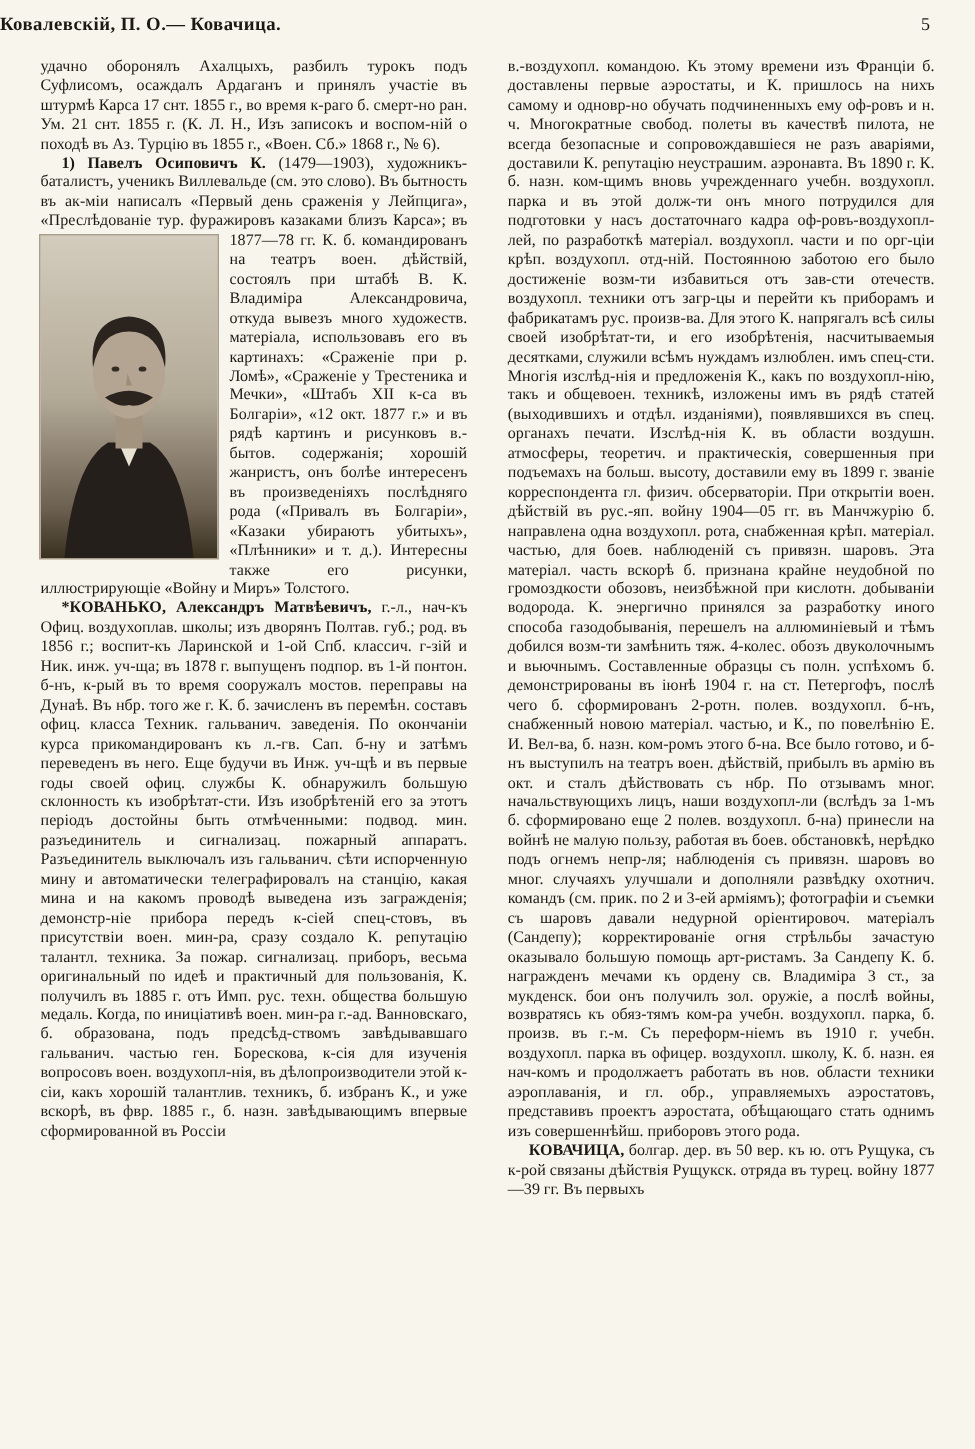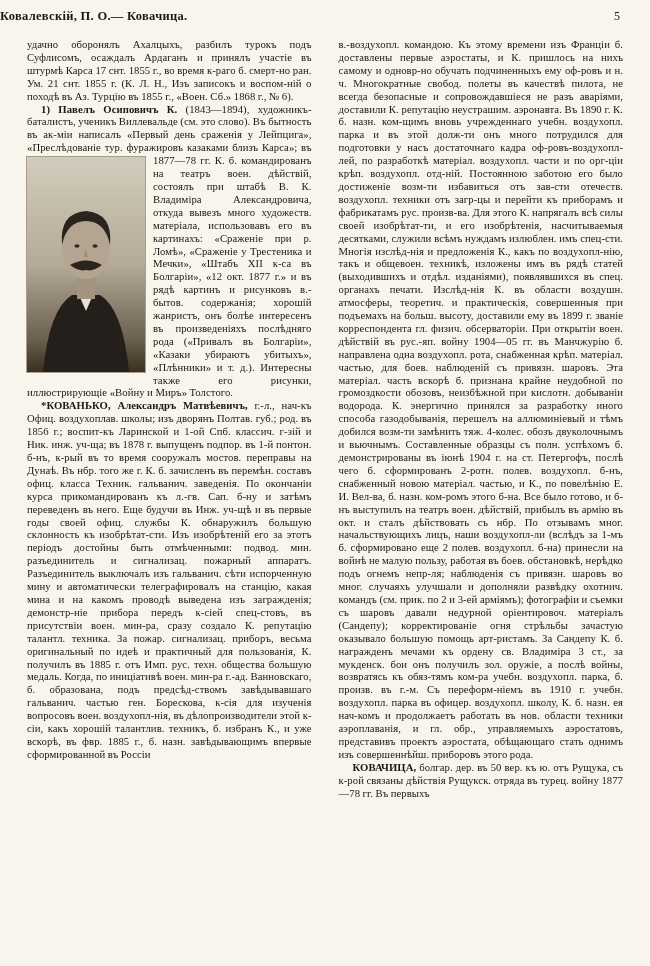--- a/index.html
+++ b/index.html
@@ -72,21 +72,21 @@
   <header class="page-header">
     <h1 class="running-title">Ковалевскій, П. О.— Ковачица.</h1>
     <span class="page-number">5</span>
   </header>
 
   <main class="columns">
 
     <section class="col">
       <p class="cont">удачно оборонялъ Ахалцыхъ, разбилъ турокъ подъ Суфлисомъ, осаждалъ Ардаганъ и принялъ участіе въ штурмѣ Карса 17 снт. 1855 г., во время к-раго б. смерт-но ран. Ум. 21 снт. 1855 г. (К. Л. Н., Изъ записокъ и воспом-ній о походѣ въ Аз. Турцію въ 1855 г., «Воен. Сб.» 1868 г., № 6).</p>
 
-      <p><b class="lead">1) Павелъ Осиповичъ К.</b><span> (1843—1894), художникъ-баталистъ, ученикъ Виллевальде (см. это слово). Въ бытность въ ак-міи написалъ «Первый день сраженія у Лейпцига», «Преслѣдованіе тур. фуражировъ казаками близъ Карса»;</span><span class="portrait">
+      <p><b class="lead">1) Павелъ Осиповичъ К.</b><span> (1479—1903), художникъ-баталистъ, ученикъ Виллевальде (см. это слово). Въ бытность въ ак-міи написалъ «Первый день сраженія у Лейпцига», «Преслѣдованіе тур. фуражировъ казаками близъ Карса»;</span><span class="portrait">
             <svg viewBox="0 0 118 215" width="118" height="215" xmlns="http://www.w3.org/2000/svg">
           <defs>
             <linearGradient id="pg" x1="0" y1="0" x2="0" y2="1">
               <stop offset="0" stop-color="#d3ccbc"></stop>
               <stop offset="0.5" stop-color="#b4aa98"></stop>
               <stop offset="0.85" stop-color="#6b5f4f"></stop>
               <stop offset="1" stop-color="#39301f"></stop>
             </linearGradient>
           </defs>
           <rect width="118" height="215" fill="url(#pg)"></rect>
@@ -101,17 +101,17 @@
           <path d="M58 92 L57 100 L61 100 Z" fill="#9c8d78"></path>
         </svg>
           </span><span> въ 1877—78 гг. К. б. командированъ на театръ воен. дѣйствій, состоялъ при штабѣ В. К. Владиміра Александровича, откуда вывезъ много художеств. матеріала, использовавъ его въ картинахъ: «Сраженіе при р. Ломѣ», «Сраженіе у Трестеника и Мечки», «Штабъ XII к-са въ Болгаріи», «12 окт. 1877 г.» и въ рядѣ картинъ и рисунковъ в.-бытов. содержанія; хорошій жанристъ, онъ болѣе интересенъ въ произведеніяхъ послѣдняго рода («Привалъ въ Болгаріи», «Казаки убираютъ убитыхъ», «Плѣнники» и т. д.). Интересны также его рисунки, иллюстрирующіе «Войну и Миръ» Толстого.</span></p>
 
       <p><b class="lead">*КОВАНЬКО, Александръ Матвѣевичъ,</b><span> г.-л., нач-къ Офиц. воздухоплав. школы; изъ дворянъ Полтав. губ.; род. въ 1856 г.; воспит-къ Ларинской и 1-ой Спб. классич. г-зій и Ник. инж. уч-ща; въ 1878 г. выпущенъ подпор. въ 1-й понтон. б-нъ, к-рый въ то время сооружалъ мостов. переправы на Дунаѣ. Въ нбр. того же г. К. б. зачисленъ въ перемѣн. составъ офиц. класса Техник. гальванич. заведенія. По окончаніи курса прикомандированъ къ л.-гв. Сап. б-ну и затѣмъ переведенъ въ него. Еще будучи въ Инж. уч-щѣ и въ первые годы своей офиц. службы К. обнаружилъ большую склонность къ изобрѣтат-сти. Изъ изобрѣтеній его за этотъ періодъ достойны быть отмѣченными: подвод. мин. разъединитель и сигнализац. пожарный аппаратъ. Разъединитель выключалъ изъ гальванич. сѣти испорченную мину и автоматически телеграфировалъ на станцію, какая мина и на какомъ проводѣ выведена изъ загражденія; демонстр-ніе прибора передъ к-сіей спец-стовъ, въ присутствіи воен. мин-ра, сразу создало К. репутацію талантл. техника. За пожар. сигнализац. приборъ, весьма оригинальный по идеѣ и практичный для пользованія, К. получилъ въ 1885 г. отъ Имп. рус. техн. общества большую медаль. Когда, по иниціативѣ воен. мин-ра г.-ад. Ванновскаго, б. образована, подъ предсѣд-ствомъ завѣдывавшаго гальванич. частью ген. Борескова, к-сія для изученія вопросовъ воен. воздухопл-нія, въ дѣлопроизводители этой к-сіи, какъ хорошій талантлив. техникъ, б. избранъ К., и уже вскорѣ, въ фвр. 1885 г., б. назн. завѣдывающимъ впервые сформированной въ Россіи</span></p>
     </section>
 
     <section class="col">
       <p class="cont">в.-воздухопл. командою. Къ этому времени изъ Франціи б. доставлены первые аэростаты, и К. пришлось на нихъ самому и одновр-но обучать подчиненныхъ ему оф-ровъ и н. ч. Многократные свобод. полеты въ качествѣ пилота, не всегда безопасные и сопровождавшіеся не разъ аваріями, доставили К. репутацію неустрашим. аэронавта. Въ 1890 г. К. б. назн. ком-щимъ вновь учрежденнаго учебн. воздухопл. парка и въ этой долж-ти онъ много потрудился для подготовки у насъ достаточнаго кадра оф-ровъ-воздухопл-лей, по разработкѣ матеріал. воздухопл. части и по орг-ціи крѣп. воздухопл. отд-ній. Постоянною заботою его было достиженіе возм-ти избавиться отъ зав-сти отечеств. воздухопл. техники отъ загр-цы и перейти къ приборамъ и фабрикатамъ рус. произв-ва. Для этого К. напрягалъ всѣ силы своей изобрѣтат-ти, и его изобрѣтенія, насчитываемыя десятками, служили всѣмъ нуждамъ излюблен. имъ спец-сти. Многія изслѣд-нія и предложенія К., какъ по воздухопл-нію, такъ и общевоен. техникѣ, изложены имъ въ рядѣ статей (выходившихъ и отдѣл. изданіями), появлявшихся въ спец. органахъ печати. Изслѣд-нія К. въ области воздушн. атмосферы, теоретич. и практическія, совершенныя при подъемахъ на больш. высоту, доставили ему въ 1899 г. званіе корреспондента гл. физич. обсерваторіи. При открытіи воен. дѣйствій въ рус.-яп. войну 1904—05 гг. въ Манчжурію б. направлена одна воздухопл. рота, снабженная крѣп. матеріал. частью, для боев. наблюденій съ привязн. шаровъ. Эта матеріал. часть вскорѣ б. признана крайне неудобной по громоздкости обозовъ, неизбѣжной при кислотн. добываніи водорода. К. энергично принялся за разработку иного способа газодобыванія, перешелъ на аллюминіевый и тѣмъ добился возм-ти замѣнить тяж. 4-колес. обозъ двуколочнымъ и вьючнымъ. Составленные образцы съ полн. успѣхомъ б. демонстрированы въ іюнѣ 1904 г. на ст. Петергофъ, послѣ чего б. сформированъ 2-ротн. полев. воздухопл. б-нъ, снабженный новою матеріал. частью, и К., по повелѣнію Е. И. Вел-ва, б. назн. ком-ромъ этого б-на. Все было готово, и б-нъ выступилъ на театръ воен. дѣйствій, прибылъ въ армію въ окт. и сталъ дѣйствовать съ нбр. По отзывамъ мног. начальствующихъ лицъ, наши воздухопл-ли (вслѣдъ за 1-мъ б. сформировано еще 2 полев. воздухопл. б-на) принесли на войнѣ не малую пользу, работая въ боев. обстановкѣ, нерѣдко подъ огнемъ непр-ля; наблюденія съ привязн. шаровъ во мног. случаяхъ улучшали и дополняли развѣдку охотнич. командъ (см. прик. по 2 и 3-ей арміямъ); фотографіи и съемки съ шаровъ давали недурной оріентировоч. матеріалъ (Сандепу); корректированіе огня стрѣльбы зачастую оказывало большую помощь арт-ристамъ. За Сандепу К. б. награжденъ мечами къ ордену св. Владиміра 3 ст., за мукденск. бои онъ получилъ зол. оружіе, а послѣ войны, возвратясь къ обяз-тямъ ком-ра учебн. воздухопл. парка, б. произв. въ г.-м. Съ переформ-ніемъ въ 1910 г. учебн. воздухопл. парка въ офицер. воздухопл. школу, К. б. назн. ея нач-комъ и продолжаетъ работать въ нов. области техники аэроплаванія, и гл. обр., управляемыхъ аэростатовъ, представивъ проектъ аэростата, обѣщающаго стать однимъ изъ совершеннѣйш. приборовъ этого рода.</p>
 
-      <p><b class="lead">КОВАЧИЦА,</b><span> болгар. дер. въ 50 вер. къ ю. отъ Рущука, съ к-рой связаны дѣйствія Рущукск. отряда въ турец. войну 1877—78 гг. Въ первыхъ</span></p>
+      <p><b class="lead">КОВАЧИЦА,</b><span> болгар. дер. въ 50 вер. къ ю. отъ Рущука, съ к-рой связаны дѣйствія Рущукск. отряда въ турец. войну 1877—39 гг. Въ первыхъ</span></p>
     </section>
 
   </main>
 </div>
 
 </body></html>

